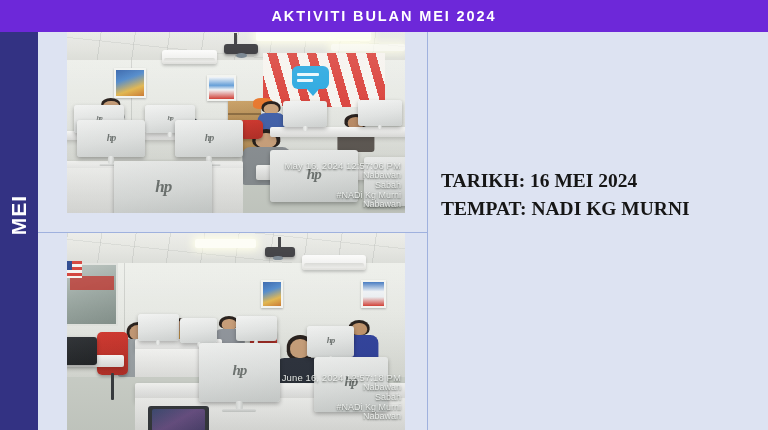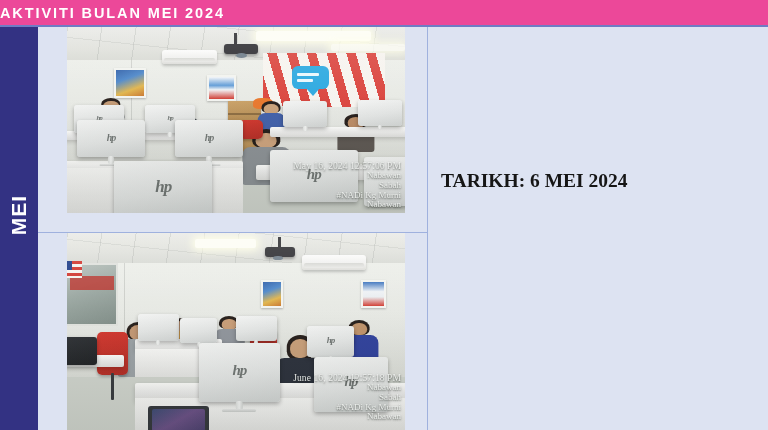--- a/index.html
+++ b/index.html
@@ -6,23 +6,23 @@
   * { margin:0; padding:0; box-sizing:border-box; }
   html,body { width:768px; height:430px; overflow:hidden; }
   body {
     background:#dde3f2;
     font-family:"Liberation Sans", sans-serif;
     position:relative;
   }
 
   
   .header-bar{
-    position:absolute; left:0; top:0; width:768px; height:25px;
-    background:#ec4899;
-    display:flex; align-items:center; justify-content:flex-start;
+    position:absolute; left:0; top:0; width:768px; height:32px;
+    background:#6d28d9;
+    display:flex; align-items:center; justify-content:center;
     z-index:40;
   }
   .header-bar .title{
     color:#ffffff;
     font-size:14.5px;
     font-weight:bold;
     letter-spacing:1.9px;
     font-family:"Liberation Sans", sans-serif;
     white-space:nowrap;
   }
@@ -276,21 +276,21 @@
   .photo-tone{
     position:absolute; inset:0;
     background:linear-gradient(180deg,rgba(255,255,255,.16) 0%,rgba(255,255,255,.03) 40%,rgba(40,50,40,.10) 100%);
     pointer-events:none;
   }
 
   
   .stamp{
     position:absolute; right:4px; bottom:3px;
     text-align:right;
-    font-family:Liberation Serif, serif;
+    font-family:Liberation Sans, sans-serif;
     color:rgba(240,242,240,.92);
     text-shadow:0 1px 2px rgba(30,35,30,.75);
     line-height:1.08;
     z-index:22;
   }
   .stamp .l1{ font-size:9.5px; letter-spacing:.1px; display:block; }
   .stamp .l2,.stamp .l3,.stamp .l4,.stamp .l5{ font-size:9px; display:block; }
 
   
   .caption{
@@ -565,16 +565,17 @@
     <div class="stamp" style="bottom:8px;">
       <span class="l1">June 16, 2024 12:57:18 PM</span>
       <span class="l2">Nabawan</span>
       <span class="l3">Sabah</span>
       <span class="l4">#NADi Kg Murni</span>
       <span class="l5">Nabawan</span>
     </div>
   </div>
 
   <div class="caption">
-    <p>TARIKH: 6 MEI 2024</p>
+    <p>TARIKH: 16 MEI 2024</p>
+    <p>TEMPAT: NADI KG MURNI</p>
   </div>
 
 </div>
 
 </body></html>

